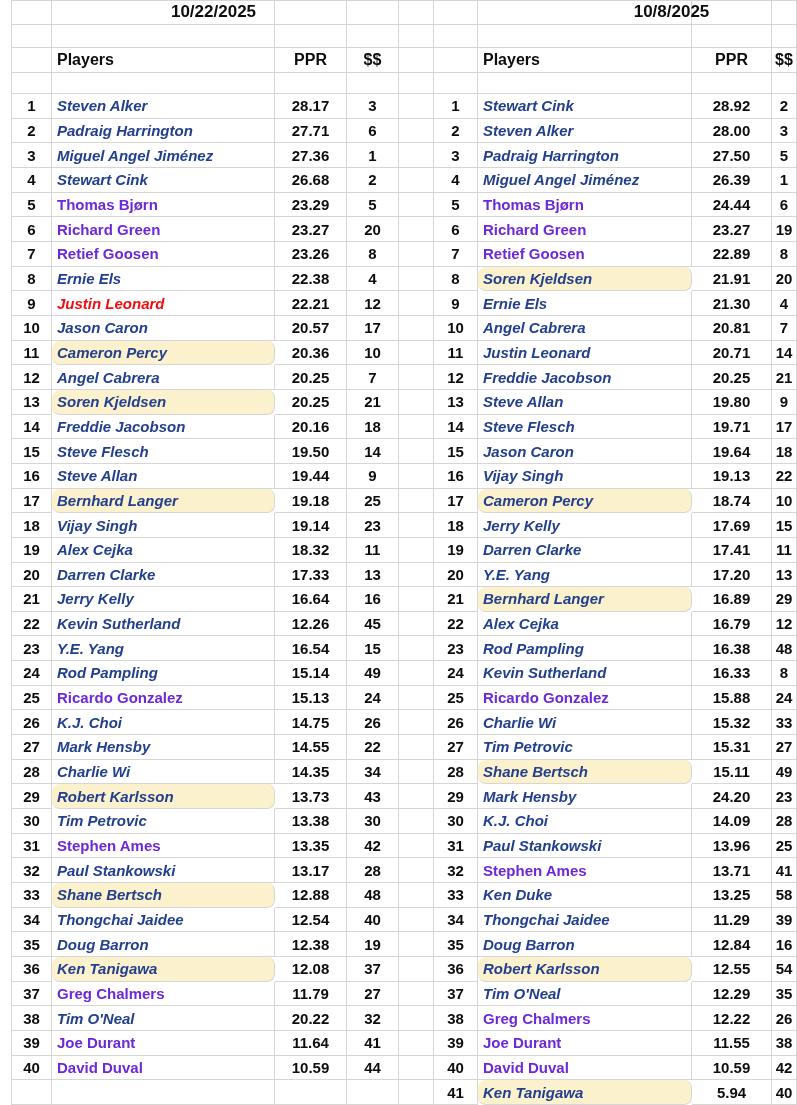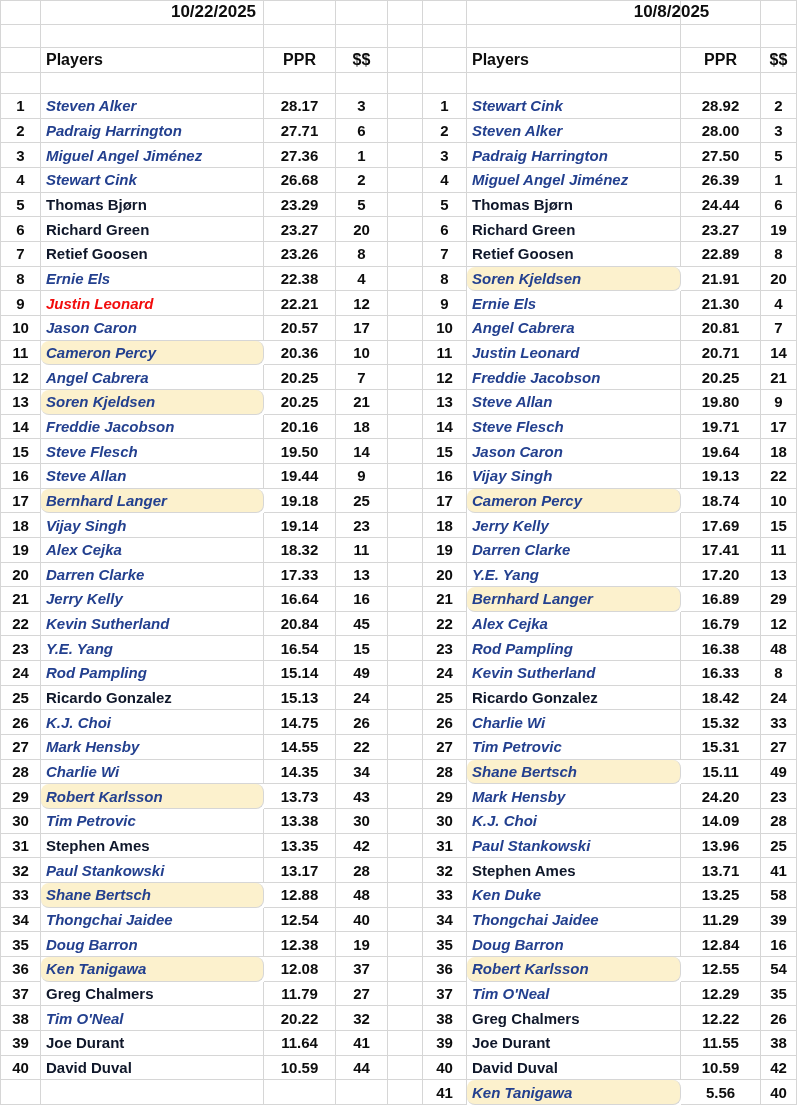--- a/index.html
+++ b/index.html
@@ -12,34 +12,35 @@
     box-sizing:border-box;
   }
   .grid{
     position:absolute;inset:0;
     display:grid;
     grid-template-columns:40px 223px 72px 52px 35px 44px 214px 80px 1fr;
     grid-template-rows:24px 23px 25px 21px repeat(41,1fr);
     border-top:1px solid var(--gridline,#d6d6d6);
     border-left:1px solid var(--gridline,#d6d6d6);
     box-sizing:border-box;
+    margin-left:11px;
   }
   .cell{
     display:flex;align-items:center;justify-content:center;
     border-right:1px solid var(--gridline,#d6d6d6);
     border-bottom:1px solid var(--gridline,#d6d6d6);
     font-size:15px;font-weight:bold;color:#0d0d0d;
     overflow:hidden;white-space:nowrap;
     box-sizing:border-box;
   }
   .cell.player{justify-content:flex-start;padding-left:5px;}
   .cell.hdr{font-size:16px;}
   .cell.name-blue{color:var(--blue,#23408f);font-style:italic;}
   .cell.name-red{color:var(--red,#f20d0d);font-style:italic;}
-  .cell.name-black{color:#0f172a;font-style:normal;}
+  .cell.name-black{color:#6d28d9;font-style:normal;}
   .cell.hl{background:var(--highlight,#fcf1cd);border-radius:8px;}
   .date-overlay{
     position:absolute;top:0;height:24px;
     display:flex;align-items:center;justify-content:center;
     font-size:17px;font-weight:bold;color:#0d0d0d;
     pointer-events:none;
     text-align:center;
   }
   .date-overlay.left{left:40px;width:347px;}
   .date-overlay.right{left:466px;width:331px;margin-left:40px;}
@@ -269,21 +270,21 @@
       <div class="cell player name-blue">Jerry Kelly</div>
       <div class="cell">16.64</div>
       <div class="cell">16</div>
       <div class="cell"></div>
       <div class="cell">21</div>
       <div class="cell player name-blue hl">Bernhard Langer</div>
       <div class="cell">16.89</div>
       <div class="cell">29</div>
       <div class="cell">22</div>
       <div class="cell player name-blue">Kevin Sutherland</div>
-      <div class="cell">20.84</div>
+      <div class="cell">12.26</div>
       <div class="cell">45</div>
       <div class="cell"></div>
       <div class="cell">22</div>
       <div class="cell player name-blue">Alex Cejka</div>
       <div class="cell">16.79</div>
       <div class="cell">12</div>
       <div class="cell">23</div>
       <div class="cell player name-blue">Y.E. Yang</div>
       <div class="cell">16.54</div>
       <div class="cell">15</div>
@@ -301,21 +302,21 @@
       <div class="cell player name-blue">Kevin Sutherland</div>
       <div class="cell">16.33</div>
       <div class="cell">8</div>
       <div class="cell">25</div>
       <div class="cell player name-black">Ricardo Gonzalez</div>
       <div class="cell">15.13</div>
       <div class="cell">24</div>
       <div class="cell"></div>
       <div class="cell">25</div>
       <div class="cell player name-black">Ricardo Gonzalez</div>
-      <div class="cell">18.42</div>
+      <div class="cell">15.88</div>
       <div class="cell">24</div>
       <div class="cell">26</div>
       <div class="cell player name-blue">K.J. Choi</div>
       <div class="cell">14.75</div>
       <div class="cell">26</div>
       <div class="cell"></div>
       <div class="cell">26</div>
       <div class="cell player name-blue">Charlie Wi</div>
       <div class="cell">15.32</div>
       <div class="cell">33</div>
@@ -445,18 +446,18 @@
       <div class="cell player name-black">David Duval</div>
       <div class="cell">10.59</div>
       <div class="cell">42</div>
       <div class="cell"></div>
       <div class="cell"></div>
       <div class="cell"></div>
       <div class="cell"></div>
       <div class="cell"></div>
       <div class="cell">41</div>
       <div class="cell player name-blue hl">Ken Tanigawa</div>
-      <div class="cell">5.56</div>
+      <div class="cell">5.94</div>
       <div class="cell">40</div>
     </div>
   <div class="date-overlay left">10/22/2025</div>
   <div class="date-overlay right">10/8/2025</div>
 </div>
 
 </body></html>

